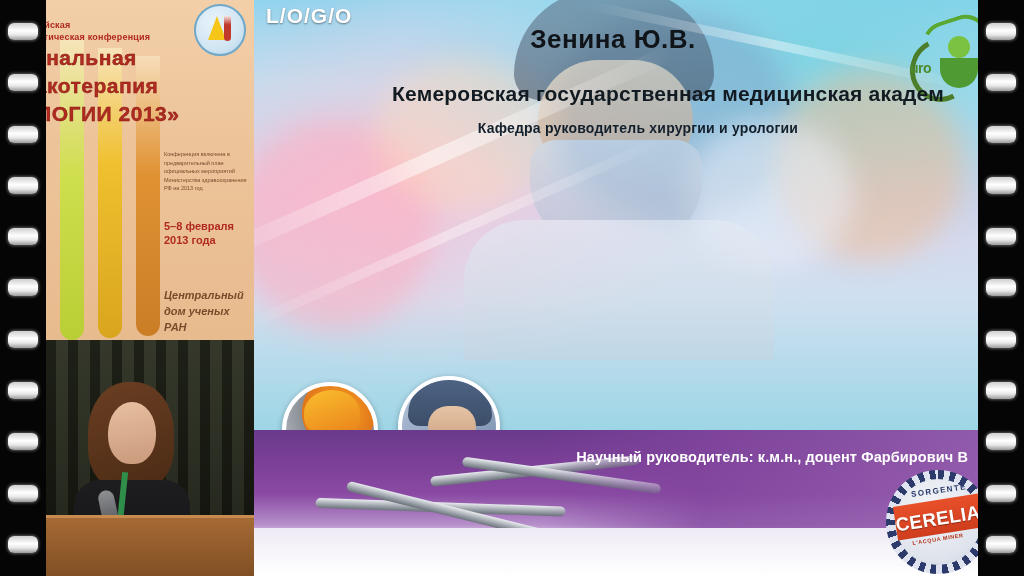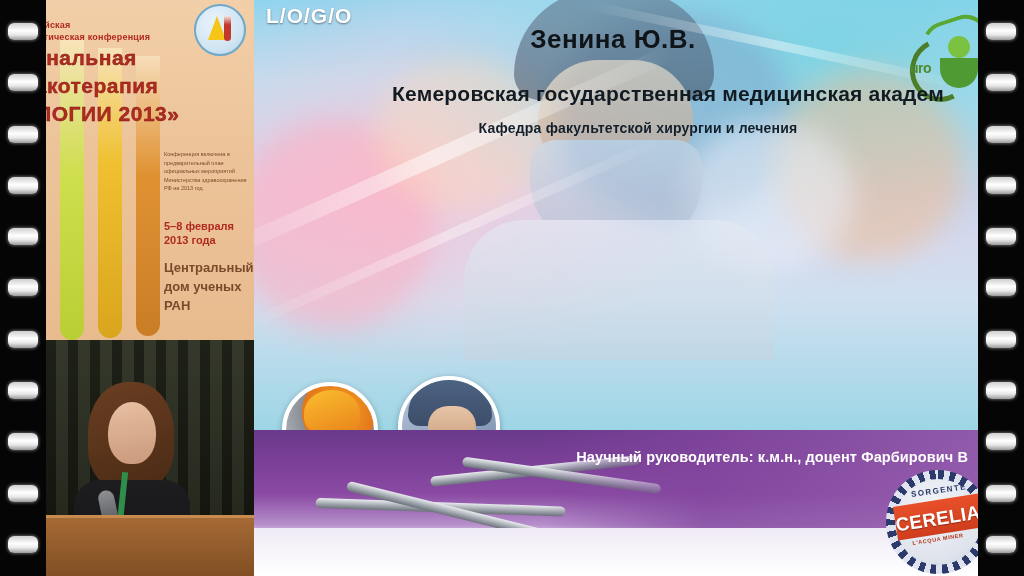--- a/index.html
+++ b/index.html
@@ -31,21 +31,21 @@
   .pline{position:absolute;left:0;width:208px;color:#b02a20;font-weight:bold;white-space:nowrap;}
   .psmall{font-size:9px;letter-spacing:.2px;}
   .pbig{font-size:21px;letter-spacing:.5px;-webkit-text-stroke:.4px #7d1a12;}
   #p-t1{top:20px;text-indent:-18px;}
   #p-t2{top:32px;text-indent:-18px;}
   #p-h1{top:46px;text-indent:-40px;}
   #p-h2{top:74px;text-indent:-40px;}
   #p-h3{top:102px;text-indent:-40px;}
   #p-note{position:absolute;left:118px;top:150px;width:86px;font-size:5.5px;line-height:1.55;color:#7b4a2c;}
   #p-date{position:absolute;left:118px;top:220px;width:86px;font-size:11px;font-weight:bold;color:#b02a20;line-height:1.25;}
-  #p-venue{position:absolute;left:118px;top:259px;width:86px;font-size:13px;font-weight:bold;color:#7b4a2c;line-height:1.45;}
+  #p-venue{position:absolute;left:118px;top:288px;width:86px;font-size:11px;font-weight:bold;color:#7b4a2c;line-height:1.45;font-style:italic;}
   
   .ptube{position:absolute;bottom:0;width:24px;border-radius:0 0 12px 12px;opacity:.95;}
   #pt1{left:14px;height:300px;top:40px;background:linear-gradient(180deg,rgba(255,255,210,.5),#cde04a 45%,#b7cf30);}
   #pt2{left:52px;height:290px;top:48px;background:linear-gradient(180deg,rgba(255,255,210,.5),#f0c02a 40%,#d8a417);}
   #pt3{left:90px;height:280px;top:56px;background:linear-gradient(180deg,rgba(255,240,210,.5),#e0902e 42%,#c87a20);}
 
   
   #photo{position:absolute;left:0;top:340px;width:208px;height:236px;overflow:hidden;
     background:linear-gradient(180deg,#2e3224 0%,#23261a 55%,#1a1c12 100%);}
   #photo .curtain{position:absolute;inset:0;background:
@@ -268,21 +268,21 @@
       <div id="urologo">
         <div class="arcA"></div>
         <div class="arcB"></div>
         <div class="dot"></div>
         <div class="leaf"></div>
         <div class="txt">uro</div>
       </div>
 
       <div id="author">Зенина Ю.В.</div>
       <div id="academy">Кемеровская государственная медицинская академ</div>
-      <div id="dept">Кафедра факультетской хирургии и лечения</div>
+      <div id="dept">Кафедра руководитель хирургии и урологии</div>
 
 
       <div class="circle-photo" id="ci-pills">
         <div class="caps"></div>
         <div class="glove"></div>
       </div>
       <div class="circle-photo" id="ci-surg">
         <div class="s-cap"></div>
         <div class="s-face"></div>
         <div class="s-mask"></div>

